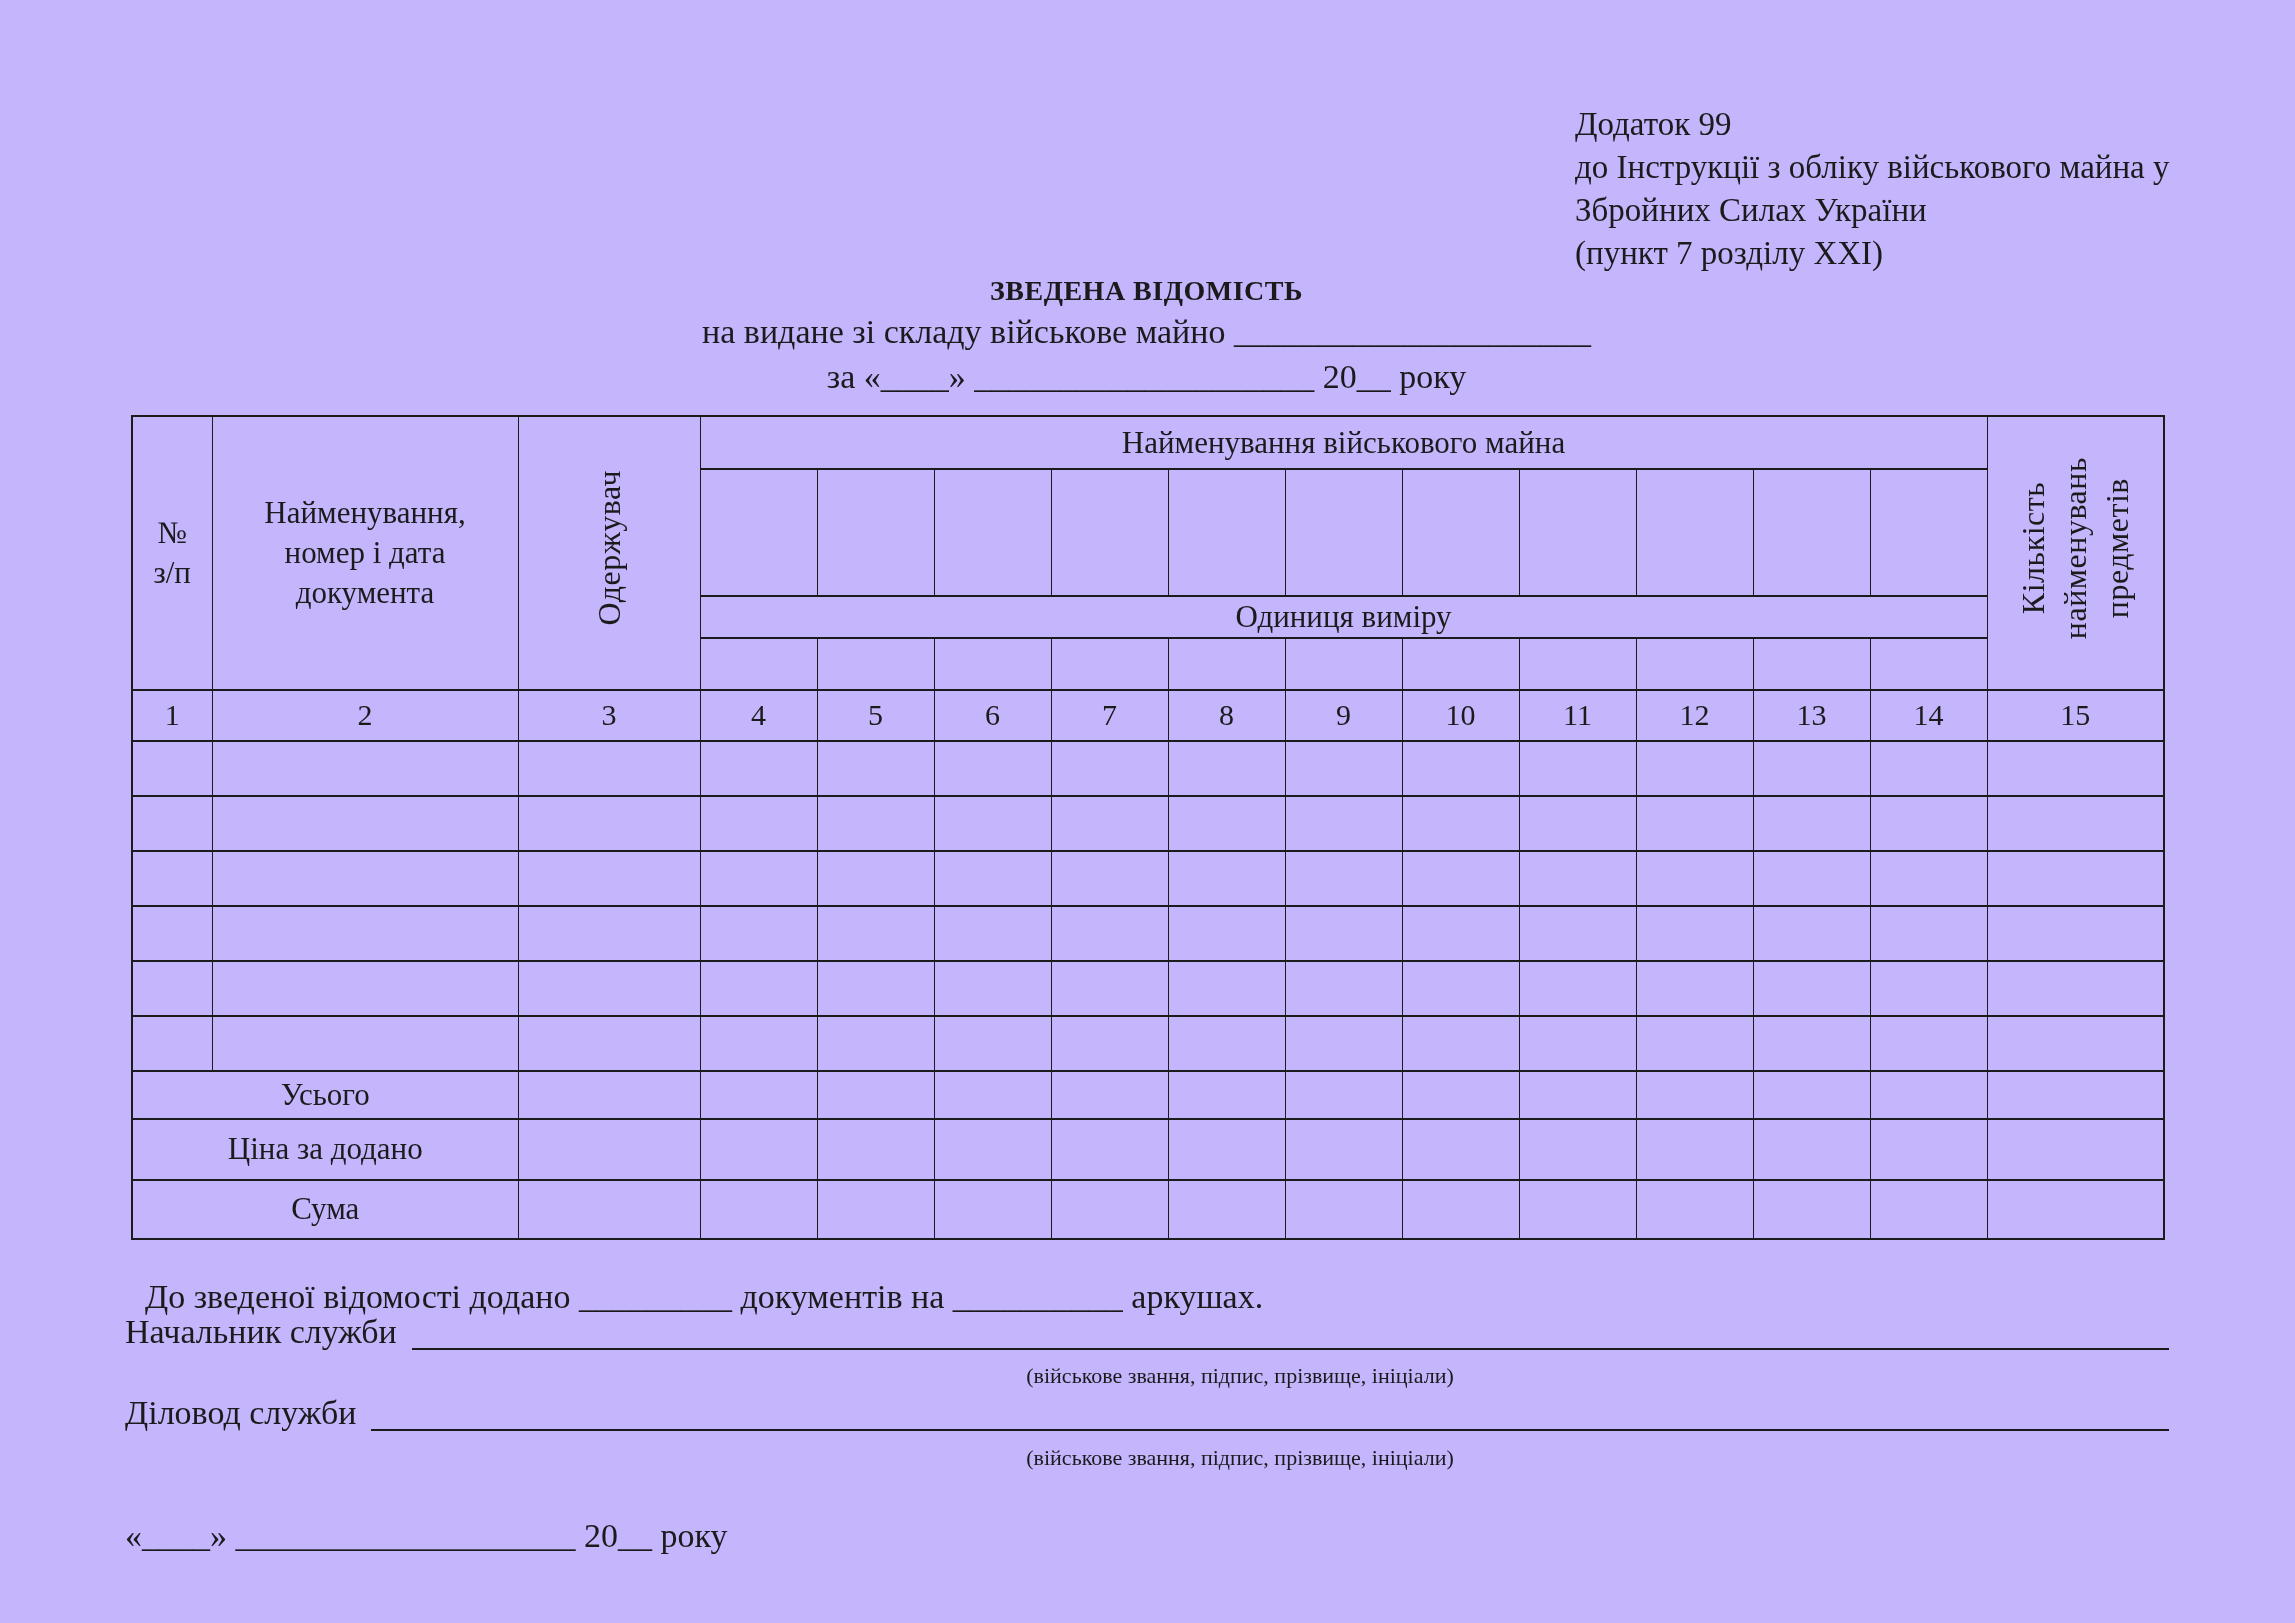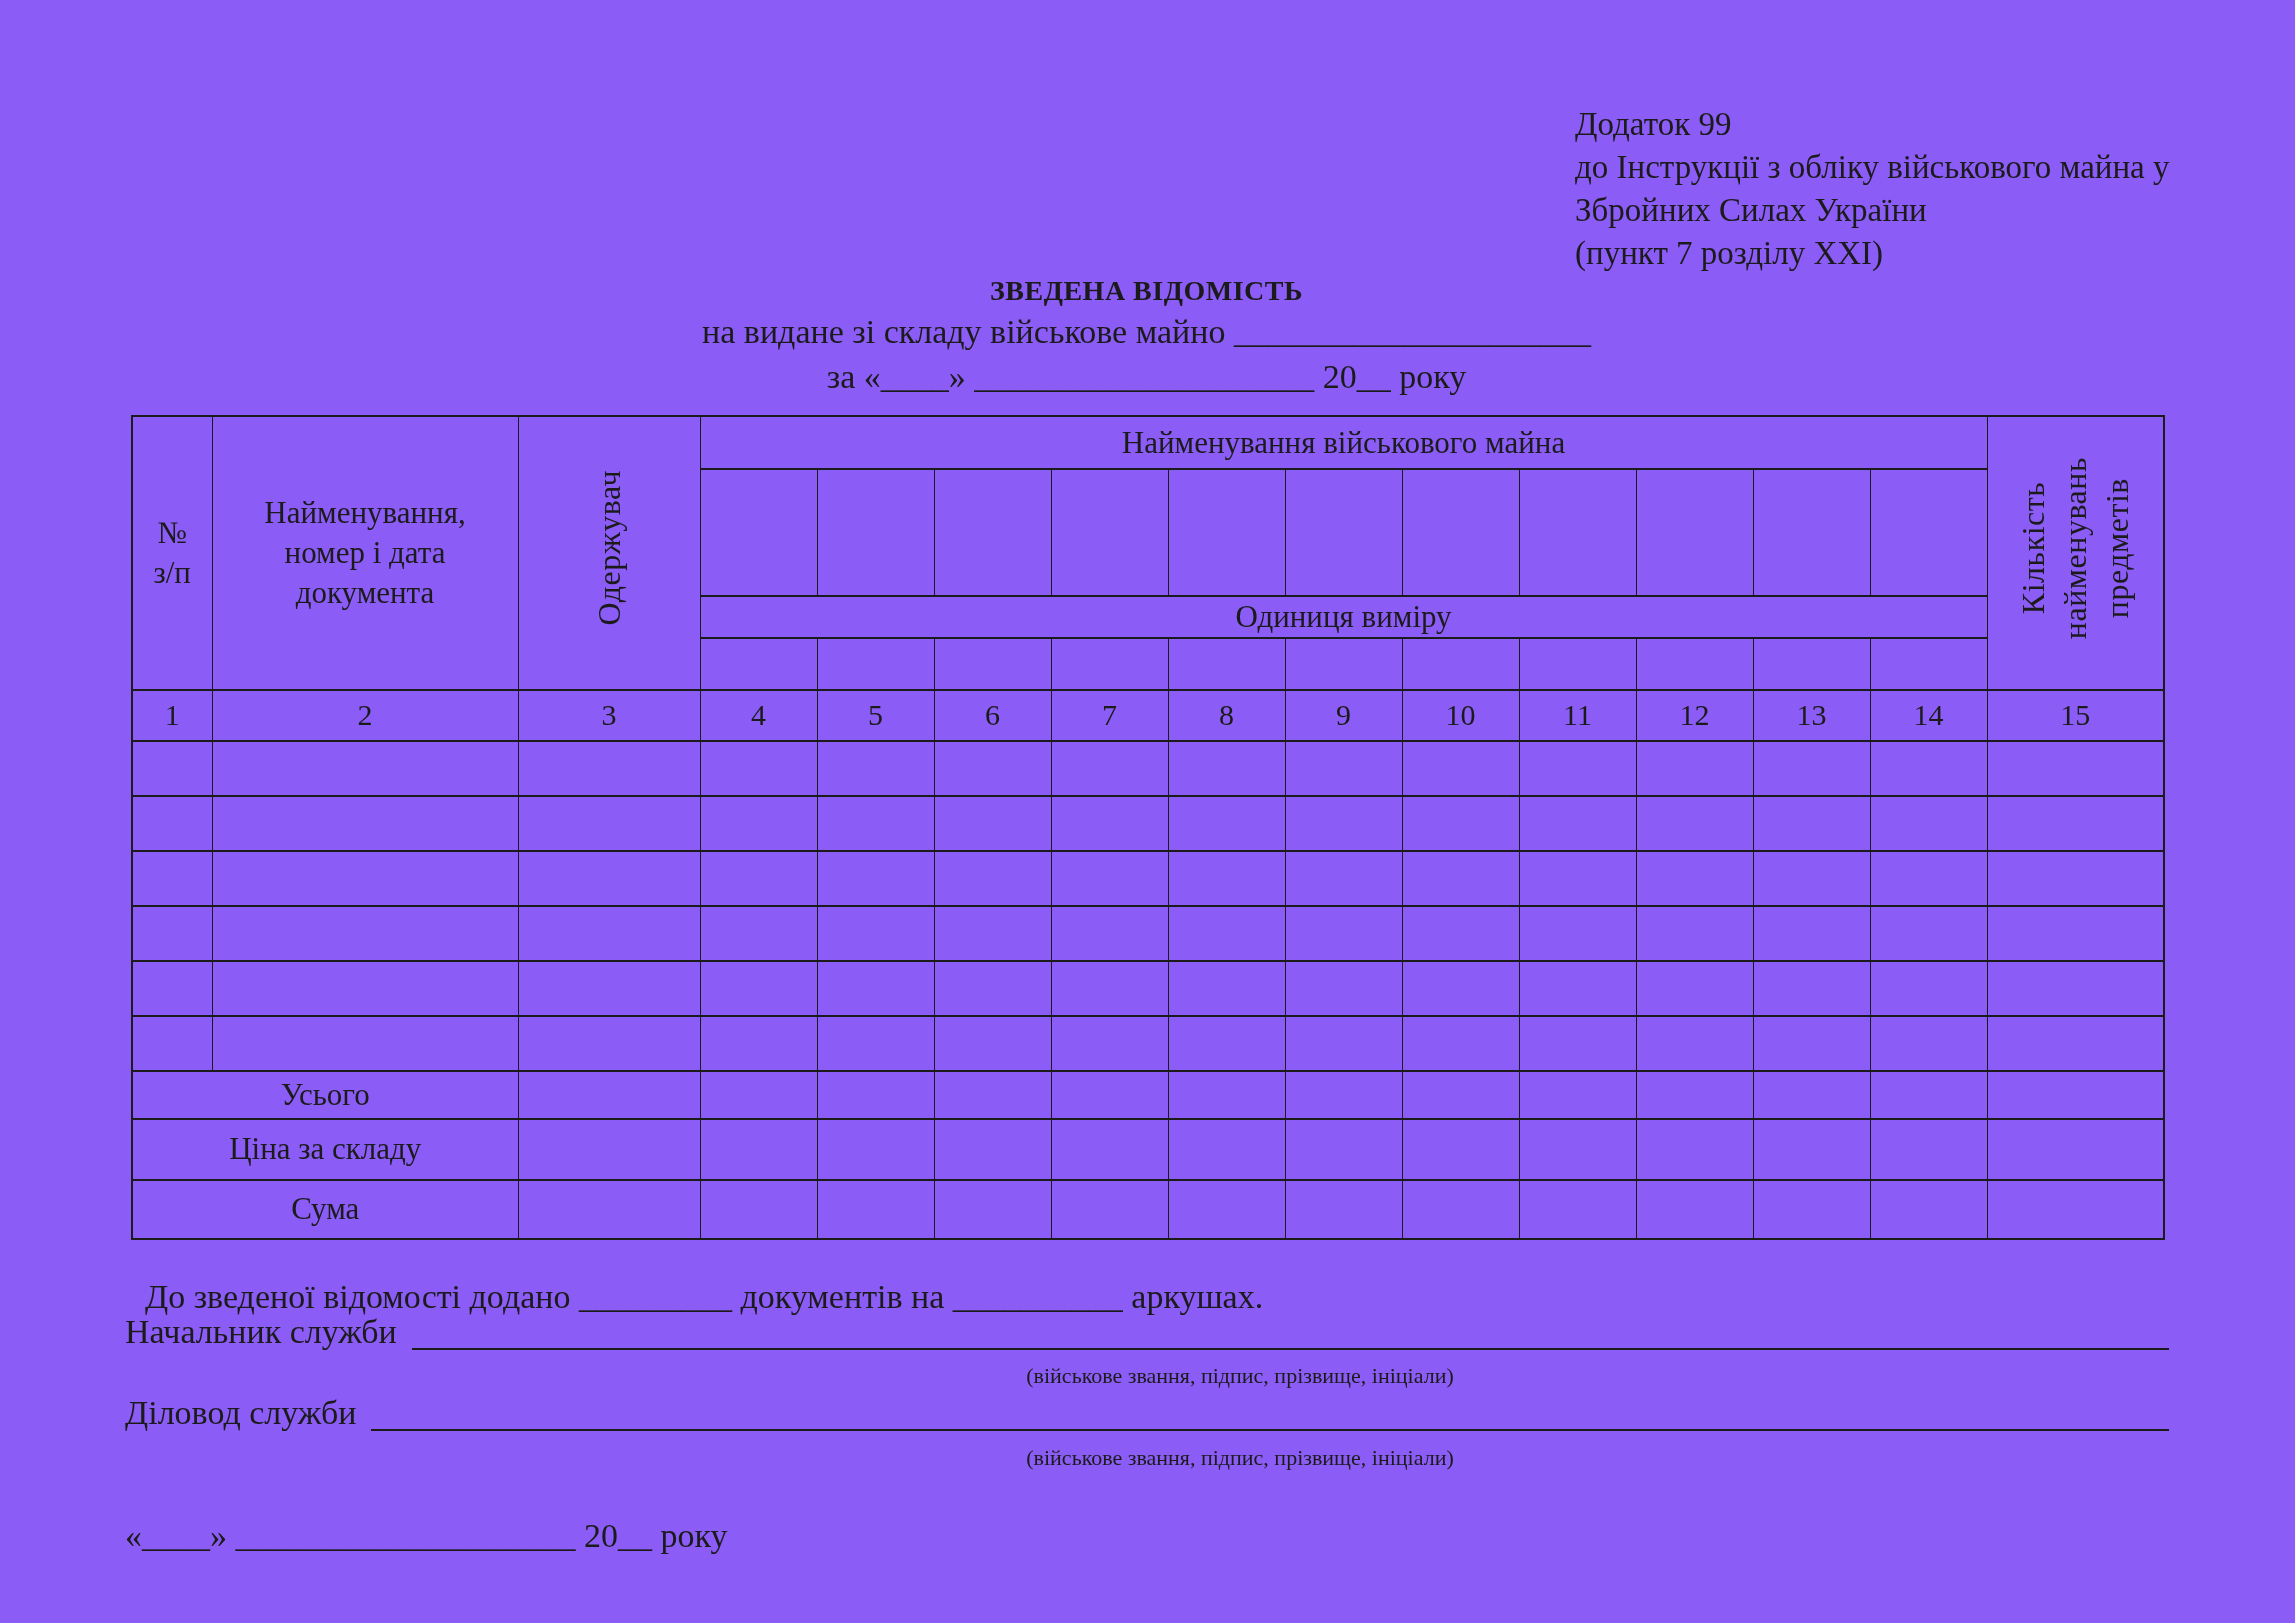--- a/index.html
+++ b/index.html
@@ -1,20 +1,20 @@
 <!DOCTYPE html>
 <html style="font-size:14.7px"><head>
 <meta charset="utf-8">
 <style>
   html, body { margin: 0; padding: 0; background: #ffffff; }
   .page {
     position: relative;
     width: 2296px;
     height: 1624px;
-    background: #8b5cf6;
+    background: #c4b5fd;
     color: #1b1b1b;
     font-family: "Liberation Serif", "DejaVu Serif", serif;
     overflow: hidden;
   }
 
   
   .appendix {
     position: absolute;
     left: 1575px;
     top: 103px;
@@ -350,21 +350,21 @@
           <td></td>
           <td></td>
           <td></td>
           <td></td>
           <td></td>
           <td></td>
           <td></td>
           <td></td>
         </tr>
       <tr class="rsum2">
-        <td colspan="2" class="sumlabel">Ціна за складу</td>
+        <td colspan="2" class="sumlabel">Ціна за додано</td>
       <td></td>
           <td></td>
           <td></td>
           <td></td>
           <td></td>
           <td></td>
           <td></td>
           <td></td>
           <td></td>
           <td></td>

